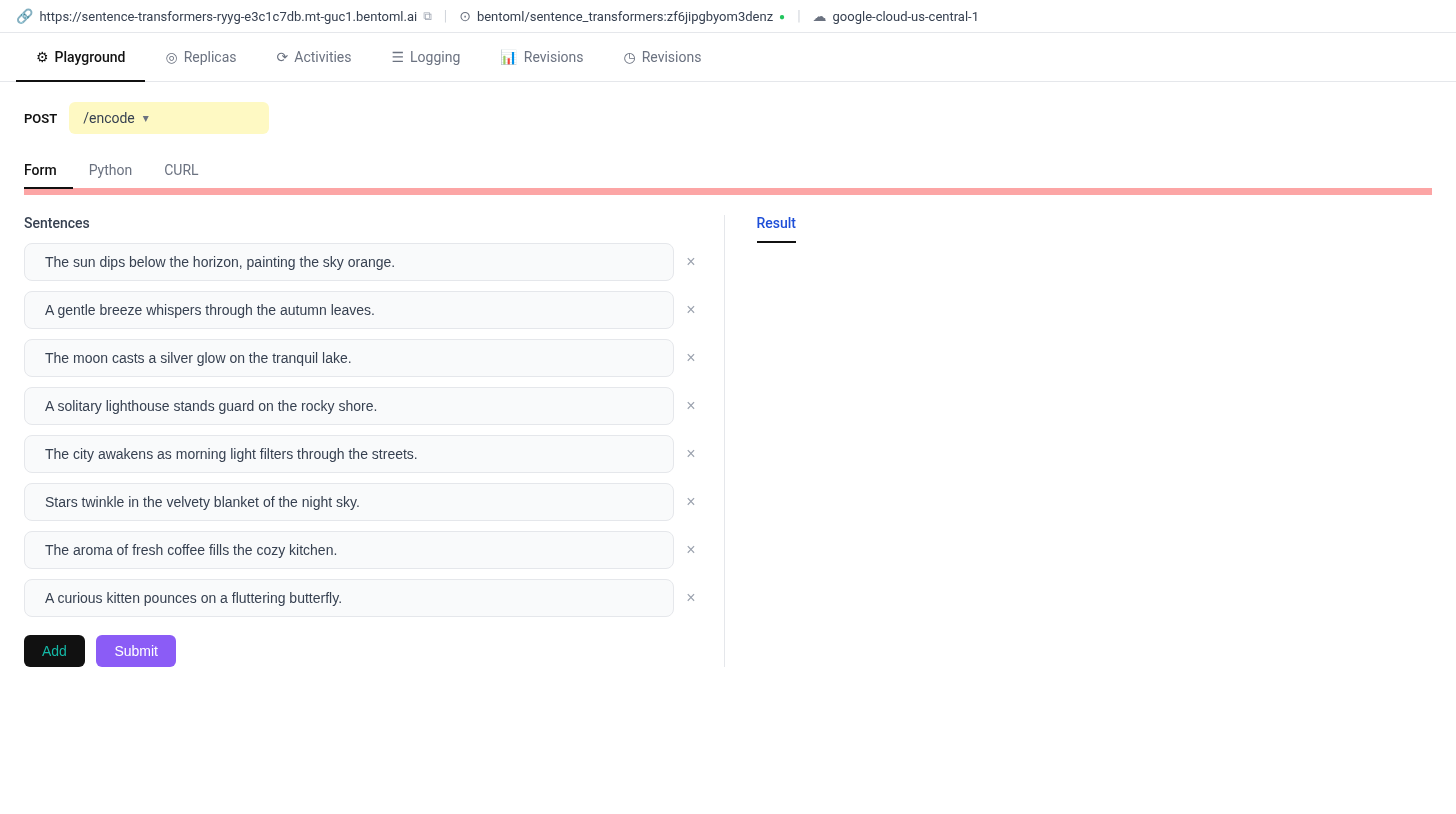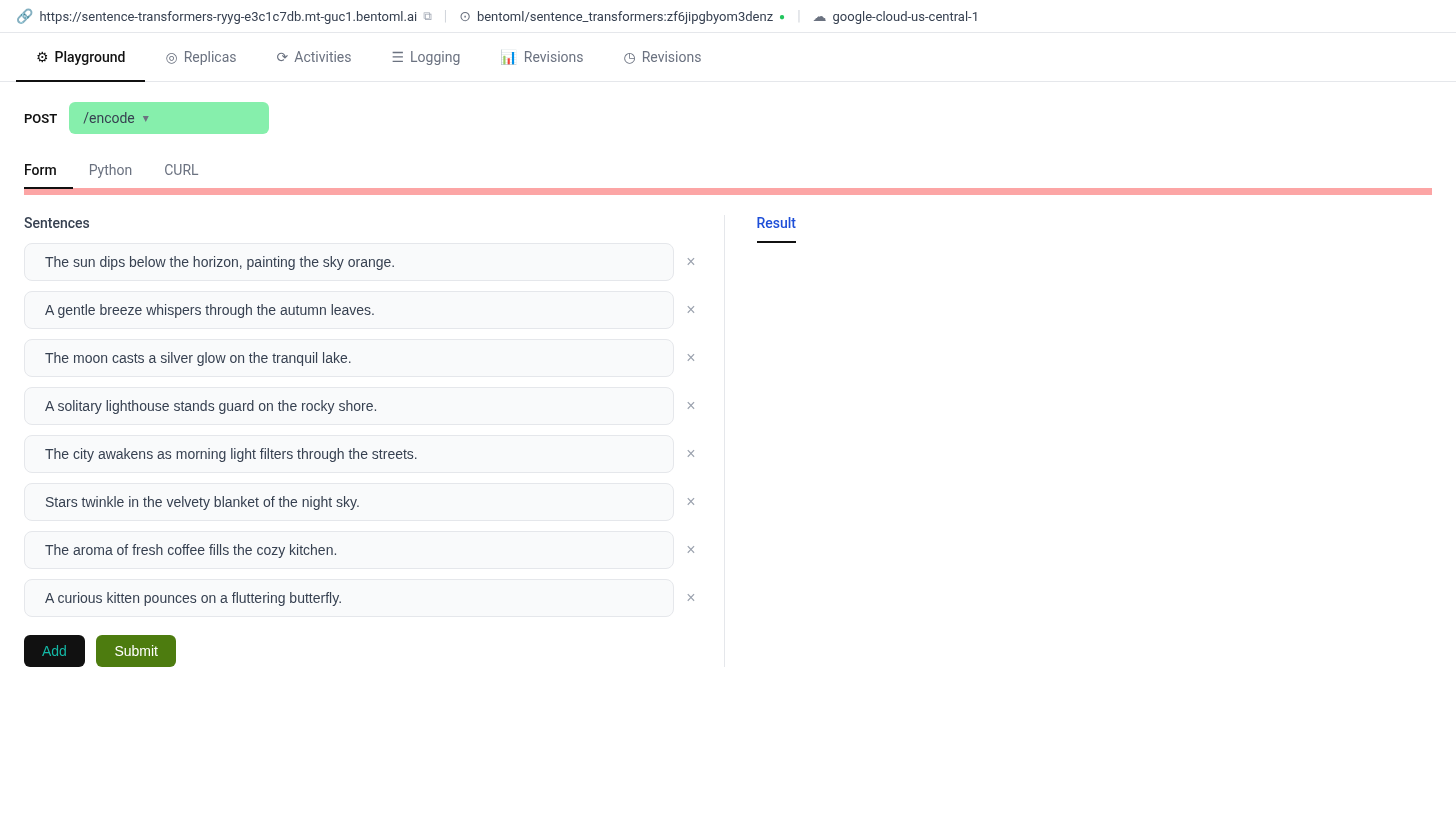--- a/index.html
+++ b/index.html
@@ -76,21 +76,21 @@
       font-weight: 600;
       color: #111;
       background: transparent;
       border: none;
       padding: 0;
     }
     .endpoint-select {
       display: flex;
       align-items: center;
       gap: 8px;
-      background: #86efac;
+      background: #fef9c3;
       border: none;
       border-radius: 6px;
       padding: 8px 14px;
       font-size: 14px;
       color: #374151;
       cursor: pointer;
       min-width: 200px;
     }
     .endpoint-select .chevron { color: #6b7280; font-size: 12px; }
 
@@ -181,21 +181,21 @@
       border: none;
       border-radius: 6px;
       padding: 8px 18px;
       font-size: 14px;
       font-weight: 500;
       cursor: pointer;
       margin-top: 8px;
       margin-right: 8px;
     }
     .btn-submit {
-      background: #4d7c0f;
+      background: #8b5cf6;
       color: #fff;
       border: none;
       border-radius: 6px;
       padding: 8px 18px;
       font-size: 14px;
       font-weight: 500;
       cursor: pointer;
       margin-top: 8px;
     }
 

